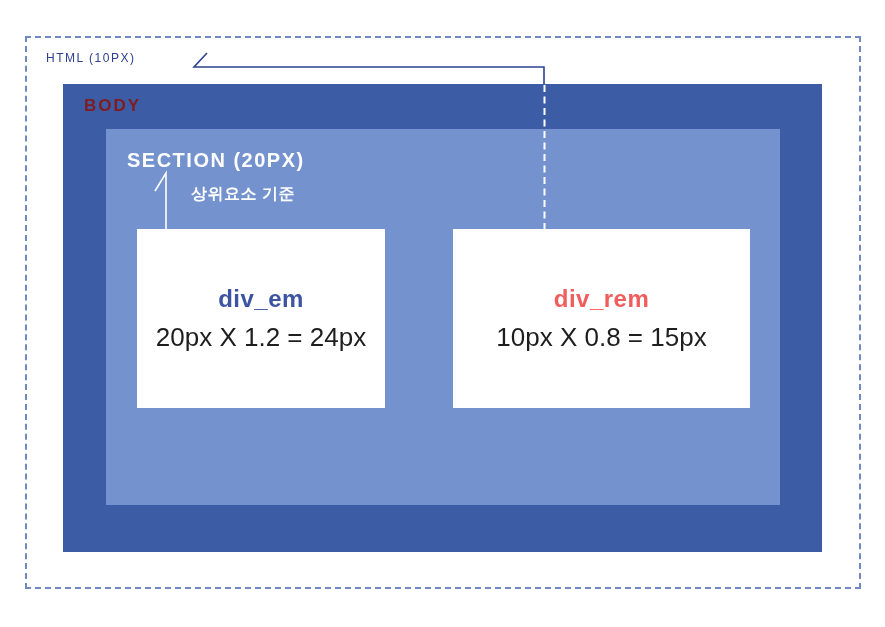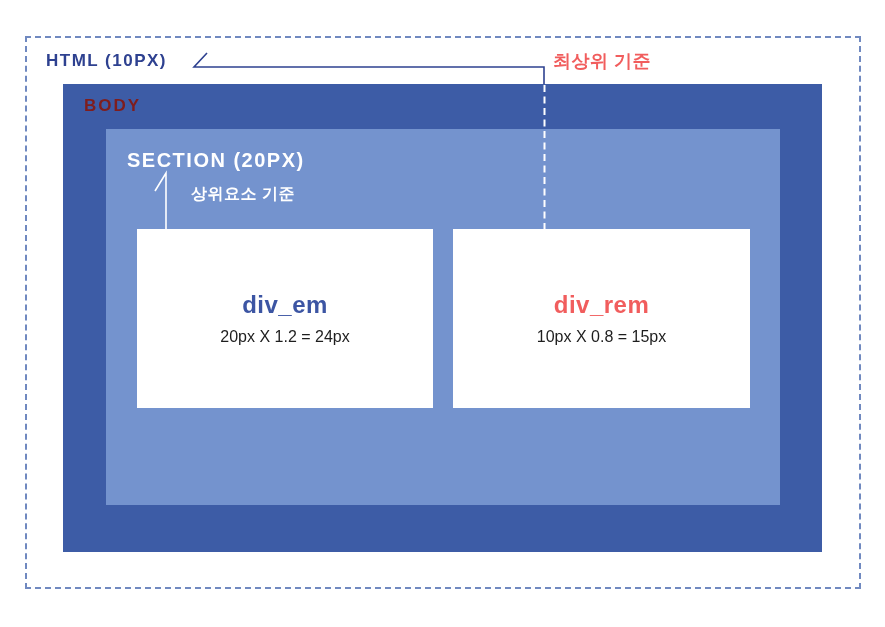--- a/index.html
+++ b/index.html
@@ -21,22 +21,22 @@
     top: 36px;
     width: 832px;
     height: 549px;
     border: 2px dashed #7089c0;
     box-sizing: content-box;
   }
   .html-label {
     position: absolute;
     left: 46px;
     top: 51px;
-    font-size: 17px;
-    font-weight: 700;
+    font-size: 12px;
+    font-weight: 400;
     letter-spacing: 1.5px;
     color: #2e4190;
     white-space: nowrap;
   }
   .root-annotation {
     position: absolute;
     left: 553px;
     top: 49px;
     font-size: 18px;
     font-weight: 700;
@@ -94,32 +94,32 @@
     position: absolute;
     top: 229px;
     height: 179px;
     background: #ffffff;
     display: flex;
     flex-direction: column;
     align-items: center;
     justify-content: center;
     gap: 9px;
   }
-  .unit-box.em  { left: 137px; width: 296px; }
+  .unit-box.em  { left: 137px; width: 248px; }
   .unit-box.rem { left: 453px; width: 297px; align-items: center; }
   .unit-title {
     font-size: 24px;
     font-weight: 700;
     letter-spacing: 0.5px;
     white-space: nowrap;
   }
   .unit-title.em  { color: #3c55a3; }
   .unit-title.rem { color: #f15d5d; }
   .unit-formula {
-    font-size: 16px;
+    font-size: 26px;
     font-weight: 400;
     color: #1e1e1e;
     white-space: nowrap;
   }
   .connector-overlay {
     position: absolute;
     left: 0;
     top: 0;
     width: 885px;
     height: 627px;
@@ -150,21 +150,20 @@
   <svg class="connector-overlay" viewBox="0 0 885 627" xmlns="http://www.w3.org/2000/svg">
 
     <polyline points="207,53 194,67 544,67 544,84" fill="none" stroke="#2e4190" stroke-width="1.6"></polyline>
     <line x1="544.5" y1="85" x2="544.5" y2="229" stroke="#ffffff" stroke-width="2" stroke-dasharray="7 4.5"></line>
 
     <polyline points="155,191 166,173 166,229" fill="none" stroke="#ffffff" stroke-width="1.6"></polyline>
   </svg>
 
   <div class="html-label">HTML (10PX)</div>
 
-  <div class="root-annotation">최상위 기준</div>
 
   <div class="body-label">BODY</div>
 
   <div class="section-label">SECTION (20PX)</div>
 
   <div class="parent-annotation">상위요소 기준</div>
 
 </div>
 
 </body></html>

